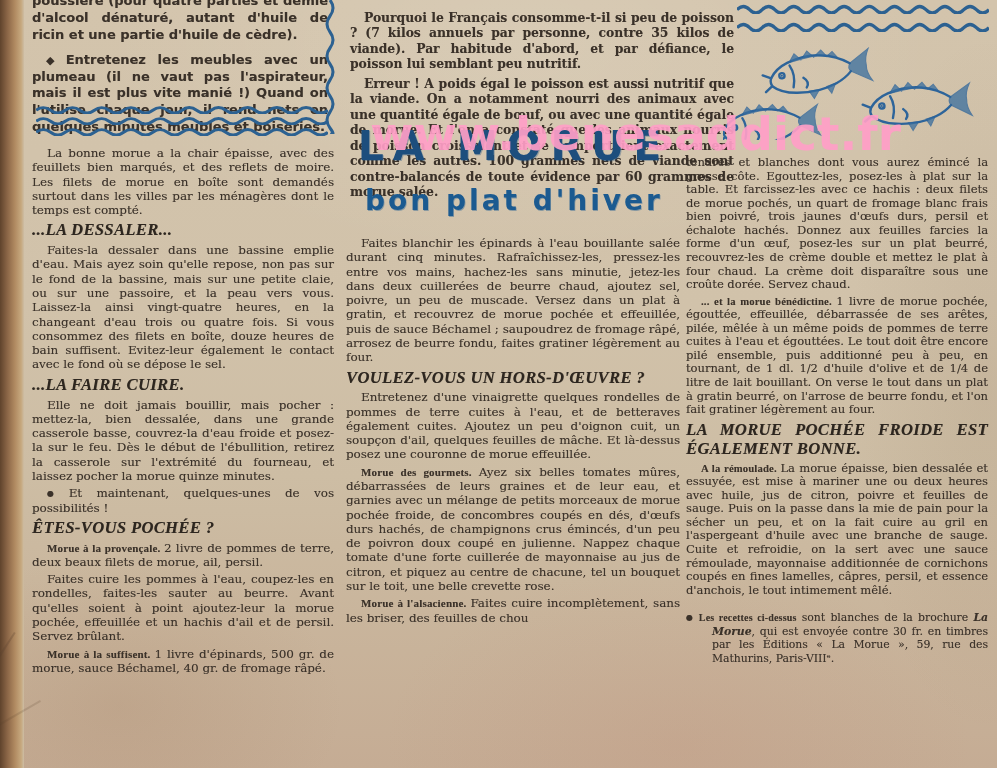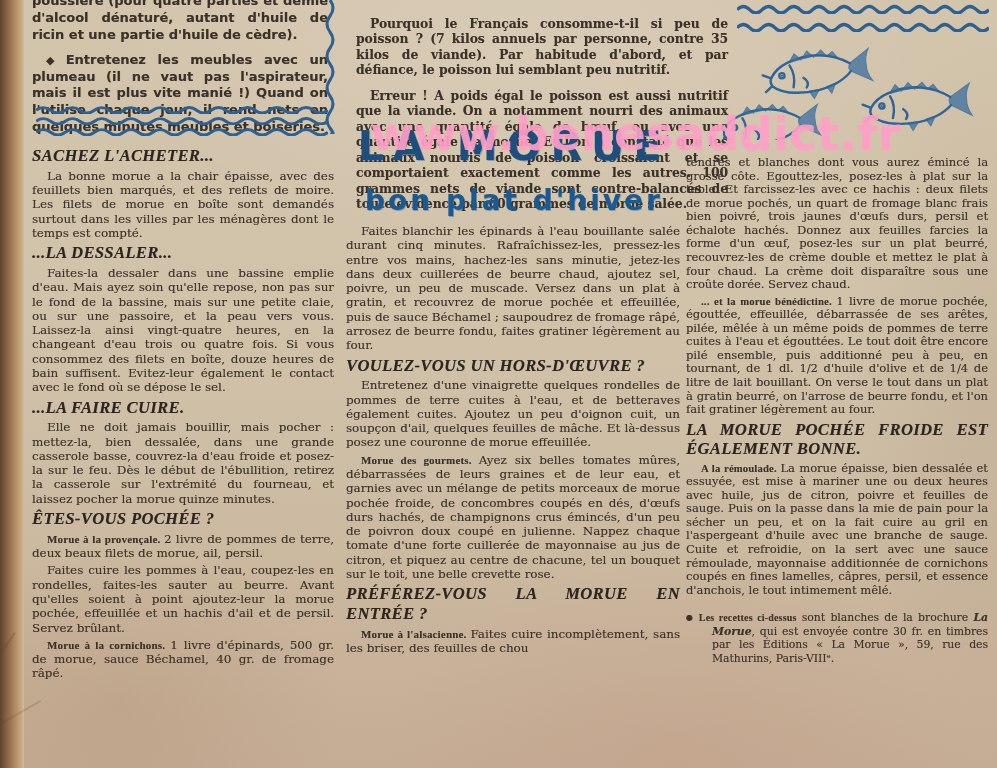--- a/index.html
+++ b/index.html
@@ -25,21 +25,21 @@
 
   
   .tips{position:absolute;left:32px;top:-7px;width:296px;overflow:hidden;
         font-family:"DejaVu Sans",sans-serif;font-weight:700;font-size:13px;line-height:1.3;}
   .tips p{margin:0 0 8px;}
   .tips .diamond{font-size:11px;margin:0 4px 0 14px;}
 
   
   .intro{position:absolute;left:346px;top:6px;width:392px;
         font-weight:700;font-size:12.3px;line-height:1.26;}
-  .intro p{margin:10px;text-indent:14px;}
+  .intro p{margin:4px;text-indent:14px;}
 
   
   .wave{display:block;}
   .wave use{stroke:#2c6191;stroke-width:3.1;fill:none;}
   .wavegroup{position:absolute;}
   .vwave{position:absolute;left:323px;top:0;width:14px;height:134px;}
   .vwave use{stroke:#2c6191;stroke-width:3;fill:none;}
 
   
   .fishes{position:absolute;left:723px;top:36px;width:270px;height:104px;}
@@ -56,21 +56,21 @@
         font-family:"DejaVu Sans",sans-serif;font-weight:700;font-size:41px;letter-spacing:9px;
         color:#1d4e7d;text-shadow:1px 1px 0 rgba(29,78,125,.35);}
   .subtitle{position:absolute;left:338px;top:184px;width:352px;text-align:center;
         font-family:"DejaVu Sans",sans-serif;font-weight:700;font-size:28px;letter-spacing:3px;
         color:#1b5a90;text-shadow:.6px .6px 0 rgba(27,90,144,.4);}
 
   
   .col{position:absolute;font-size:11.9px;line-height:1.2;}
   .col p{margin:0 0 3px;text-indent:15px;}
   .col-left{left:32px;top:146px;width:302px;}
-  .col-mid{left:346px;top:224px;width:334px;}
+  .col-mid{left:346px;top:236px;width:334px;}
   .col-right{left:686px;top:156px;width:302px;font-size:11.5px;line-height:1.18;}
   .sec-h{font-family:"Liberation Serif",serif;font-style:italic;font-weight:700;
         font-size:16.5px;letter-spacing:.4px;color:#2d261f;margin:9px 0 3px;text-indent:0;
         text-shadow:.4px .4px 0 rgba(45,38,31,.45);}
   .col .sec-h{text-indent:0;}
   .run-i{}
   .run-b{font-weight:700;font-family:Liberation Serif, serif;font-size:.92em;letter-spacing:.2px;}
   .run-bi{font-weight:700;font-style:italic;}
   .bullet{font-size:8px;vertical-align:1.5px;margin-right:4px;}
   .footnote{font-size:10.8px;line-height:1.26;padding-left:26px;text-indent:-26px !important;margin-top:14px !important;}
@@ -144,38 +144,37 @@
     <use href="#fishg" transform="translate(138,44) rotate(-5 55 26)"></use>
     <use href="#fishg" transform="translate(-8,66) rotate(-6 55 26) scale(0.95)"></use>
   </svg>
 
   <div class="watermark">www.benesaddict.fr</div>
 
   <div class="title">LA MORUE</div>
   <div class="subtitle">bon plat d'hiver</div>
 
   <div class="col col-left ink just">
-    <p class="sec-h">SACHEZ L'ACHETER...</p>
     <p>La bonne morue a la chair épaisse, avec des feuillets bien marqués, et des reflets de moire. Les filets de morue en boîte sont demandés surtout dans les villes par les ménagères dont le temps est compté.</p>
     <p class="sec-h">...LA DESSALER...</p>
     <p><span class="run-n">Faites-la dessaler dans une bassine emplie d'eau. Mais ayez soin qu'elle repose, non pas sur le fond de la bassine, mais </span><span class="run-i">sur une petite claie</span><span class="run-n">, ou sur une passoire, et la peau vers vous. Laissez-la ainsi vingt-quatre heures, en la changeant d'eau trois ou quatre fois. Si vous consommez des filets en boîte, douze heures de bain suffisent. Evitez-leur également le contact avec le fond où se dépose le sel.</span></p>
     <p class="sec-h">...LA FAIRE CUIRE.</p>
     <p><span class="run-n">Elle ne doit </span><span class="run-i">jamais bouillir</span><span class="run-n">, mais pocher : mettez-la, bien dessalée, dans une grande casserole basse, couvrez-la d'eau froide et posez-la sur le feu. Dès le début de l'ébullition, retirez la casserole sur l'extrémité du fourneau, et laissez pocher la morue quinze minutes.</span></p>
+    <p><span class="bullet">●</span><span>Et maintenant, quelques-unes de vos possibilités !</span></p>
     <p class="sec-h">ÊTES-VOUS POCHÉE ?</p>
     <p><span class="run-b">Morue à la provençale. </span><span class="run-i">2 livre de pommes de terre, deux beaux filets de morue, ail, persil.</span></p>
     <p>Faites cuire les pommes à l'eau, coupez-les en rondelles, faites-les sauter au beurre. Avant qu'elles soient à point ajoutez-leur la morue pochée, effeuillée et un hachis d'ail et de persil. Servez brûlant.</p>
-    <p><span class="run-b">Morue à la cornichons. </span><span class="run-i">1 livre d'épinards, 500 gr. de morue, sauce Béchamel, 40 gr. de fromage râpé.</span></p>
+    <p><span class="run-b">Morue à la suffisent. </span><span class="run-i">1 livre d'épinards, 500 gr. de morue, sauce Béchamel, 40 gr. de fromage râpé.</span></p>
   </div>
 
   <div class="col col-mid ink just">
     <p>Faites blanchir les épinards à l'eau bouillante salée durant cinq minutes. Rafraîchissez-les, pressez-les entre vos mains, hachez-les sans minutie, jetez-les dans deux cuillerées de beurre chaud, ajoutez sel, poivre, un peu de muscade. Versez dans un plat à gratin, et recouvrez de morue pochée et effeuillée, puis de sauce Béchamel ; saupoudrez de fromage râpé, arrosez de beurre fondu, faites gratiner légèrement au four.</p>
     <p class="sec-h">VOULEZ-VOUS UN HORS-D'ŒUVRE ?</p>
     <p>Entretenez d'une vinaigrette quelques rondelles de pommes de terre cuites à l'eau, et de betteraves également cuites. Ajoutez un peu d'oignon cuit, un soupçon d'ail, quelques feuilles de mâche. Et là-dessus posez une couronne de morue effeuillée.</p>
     <p><span class="run-b">Morue des gourmets. </span><span class="run-n">Ayez </span><span class="run-i">six belles tomates mûres</span><span class="run-n">, débarrassées de leurs graines et de leur eau, et garnies avec un mélange de petits morceaux de </span><span class="run-i">morue pochée froide</span><span class="run-n">, de concombres coupés en dés, d'œufs durs hachés, de champignons crus émincés, d'un peu de poivron doux coupé en julienne. Nappez chaque tomate d'une </span><span class="run-i">forte cuillerée de mayonnaise au jus de citron</span><span class="run-n">, et piquez au centre de chacune, tel un bouquet sur le toit, une </span><span class="run-i">belle crevette rose</span><span class="run-n">.</span></p>
-    <p class="sec-h">PRÉFÉREZ-VOUS LA MORUE EN ENTRÉE ?</p>
     <p><span class="run-b">Morue à l'alsacienne. </span><span class="run-n">Faites cuire incomplètement, sans les briser, des </span><span class="run-i">feuilles de chou</span></p>
   </div>
 
   <div class="col col-right ink just">
     <p style="text-indent:0"><span class="run-n">tendres et blanches dont vous aurez émincé la grosse côte. Egouttez-les, posez-les à plat sur la table. Et farcissez-les avec ce </span><span class="run-i">hachis : deux filets de morue pochés, un quart de fromage blanc frais bien poivré, trois jaunes d'œufs durs, persil et échalote hachés</span><span class="run-n">. Donnez aux feuilles farcies la forme d'un œuf, posez-les sur un plat beurré, recouvrez-les de crème double et mettez le plat à four chaud. La crème doit disparaître sous une croûte dorée. Servez chaud.</span></p>
     <p><span class="run-b">... et la morue bénédictine. </span><span class="run-i">1 livre de morue pochée, égouttée, effeuillée, débarrassée de ses arêtes, pilée, mêlée à un même poids de pommes de terre cuites à l'eau et égouttées.</span><span class="run-n"> Le tout doit être encore pilé ensemble, puis additionné peu à peu, en tournant, de 1 dl. 1/2 d'huile d'olive et de 1/4 de litre de lait bouillant. On verse le tout dans un plat à gratin beurré, on l'arrose de beurre fondu, et l'on fait gratiner légèrement au four.</span></p>
     <p class="sec-h">LA MORUE POCHÉE FROIDE EST ÉGALEMENT BONNE.</p>
     <p><span class="run-b">A la rémoulade. </span><span class="run-n">La </span><span class="run-i">morue</span><span class="run-n"> épaisse, bien dessalée et essuyée, est mise </span><span class="run-i">à mariner une ou deux heures avec huile, jus de citron, poivre et feuilles de sauge</span><span class="run-n">. Puis on la passe dans la </span><span class="run-i">mie de pain</span><span class="run-n"> pour la sécher un peu, et on la fait cuire au gril en l'aspergeant d'huile avec une branche de sauge. Cuite et refroidie, on la sert avec une </span><span class="run-i">sauce rémoulade</span><span class="run-n">, mayonnaise additionnée de cornichons coupés en fines lamelles, câpres, persil, et essence d'anchois, le tout intimement mêlé.</span></p>
     <p class="footnote"><span class="bullet">●</span><span><span class="run-b">Les recettes ci-dessus</span><span class="run-n"> sont blanches de la brochure </span><span class="run-bi">La Morue</span><span class="run-n">, qui est envoyée contre 30 fr. en timbres par les Éditions « La Morue », 59, rue des Mathurins, Paris-VIIIᵉ.</span></span></p>
   </div>

